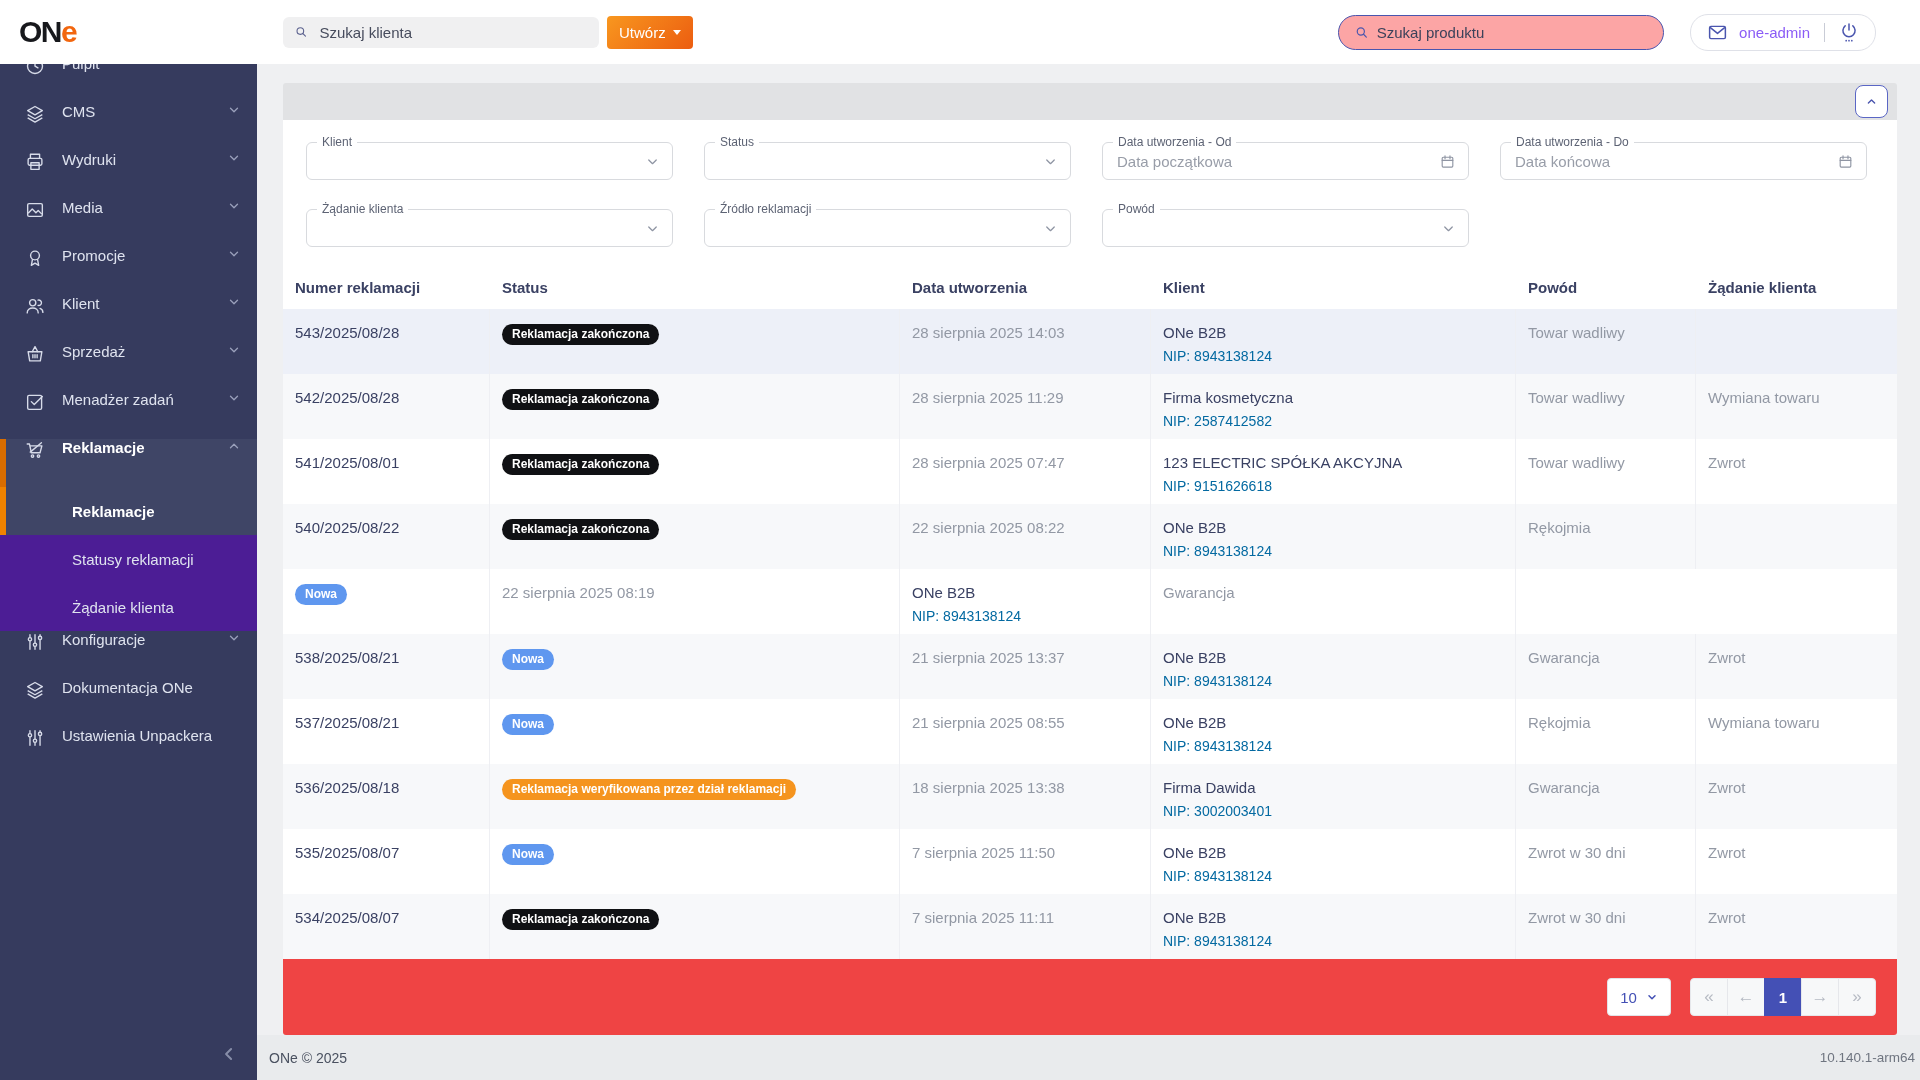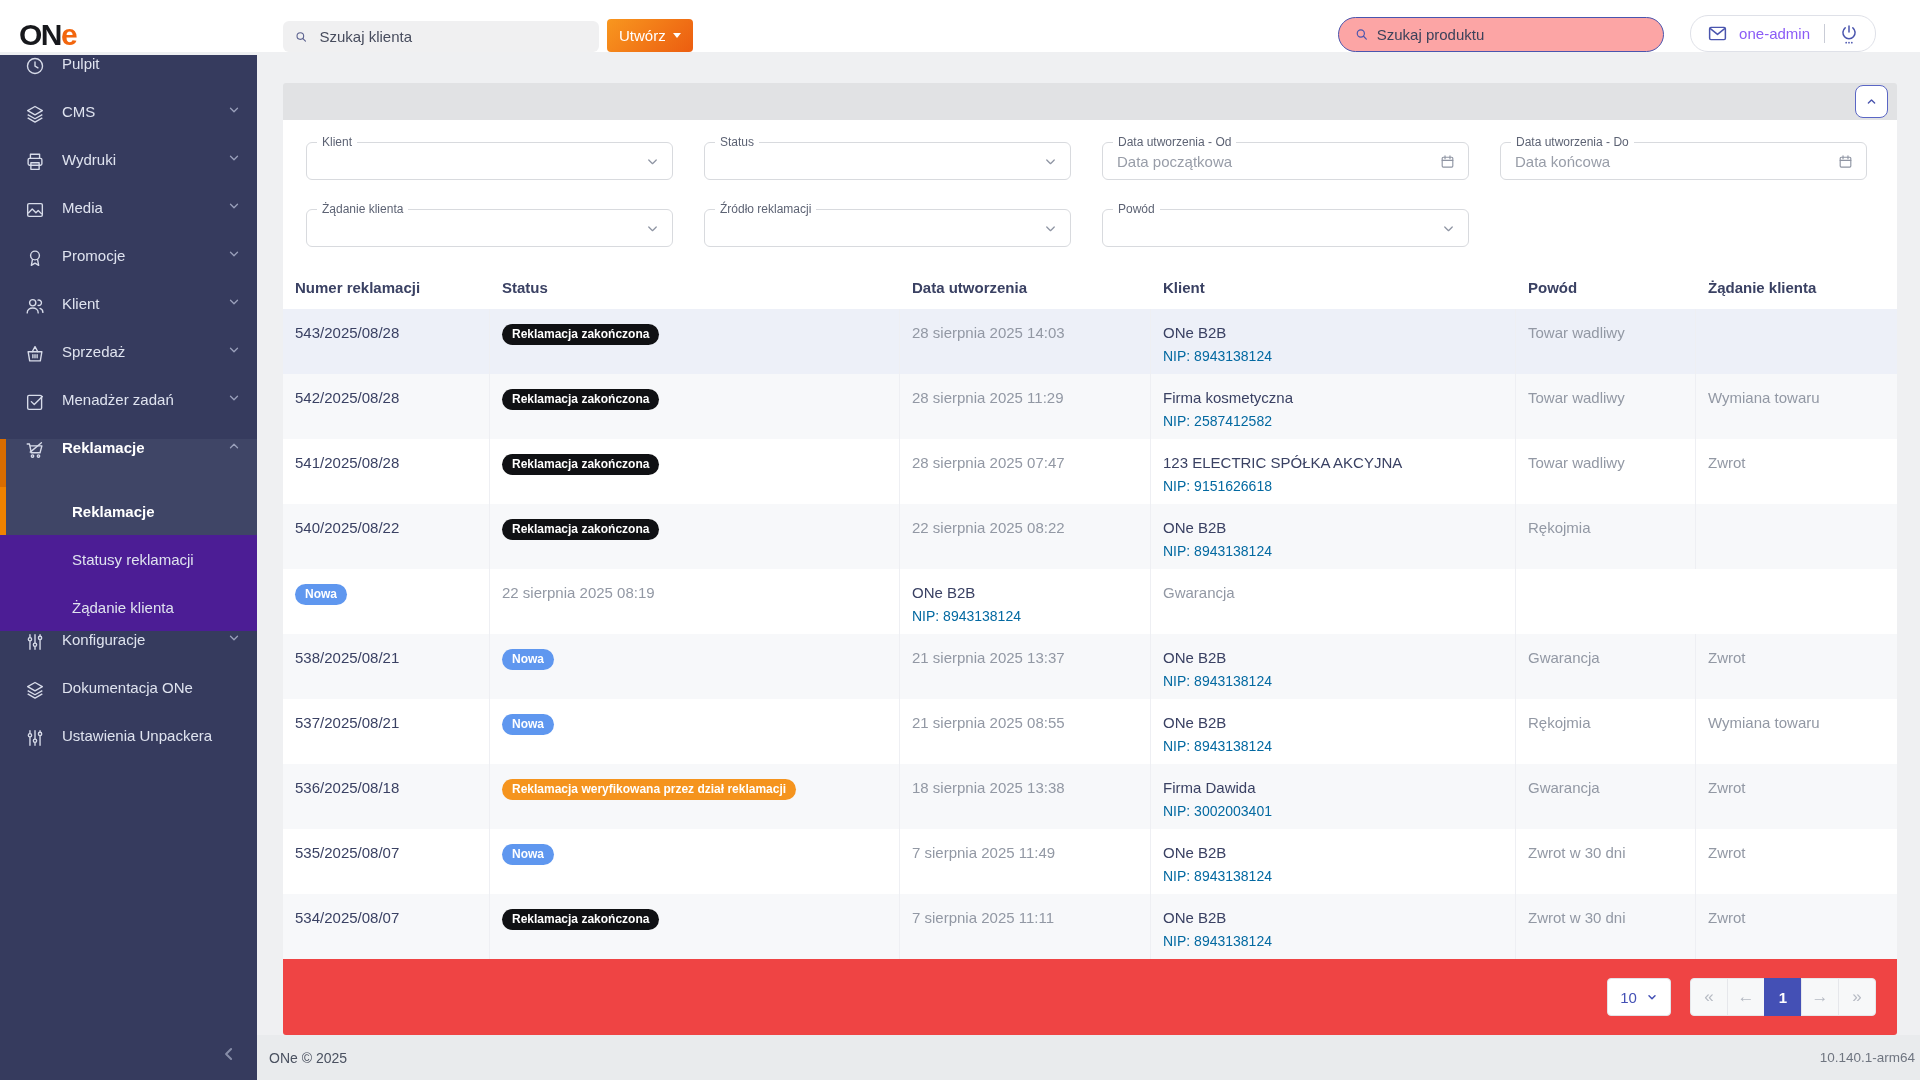--- a/index.html
+++ b/index.html
@@ -4,21 +4,21 @@
 <style>
   html,body{margin:0;padding:0}
   body{
     width:1920px;height:1080px;position:relative;overflow:hidden;
     font-family:"Liberation Sans",sans-serif;background:#eff0f2;color:#3a4163;
   }
   svg{display:block}
   .icn{color:#d7dbe9}
 
   
-  .topbar{position:absolute;top:0;left:0;width:1920px;height:52px;background:#fff;display:flex;align-items:flex-end;z-index:6}
+  .topbar{position:absolute;top:0;left:0;width:1920px;height:64px;background:#fff;display:flex;align-items:center;z-index:6}
   .logo-box{width:257px;box-sizing:border-box;padding-left:19px;flex:none}
   .logo{font-size:30px;font-weight:800;letter-spacing:-1.5px;color:#17181c;cursor:pointer}
   .logo .e{color:#f2660e}
   .client-search{flex:none;width:316px;height:31px;background:#f0f0f1;border-radius:6px;display:flex;align-items:center;margin-left:26px;padding:0 11px;box-sizing:border-box;gap:9px}
   .client-search input{border:none;background:transparent;outline:none;font-size:15px;color:#3c4152;width:100%;font-family:inherit}
   .client-search input::placeholder{color:#474c5d;opacity:1}
   .btn-create{flex:none;margin-left:8px;height:33px;padding:0 12px;border:none;border-radius:4px;background:linear-gradient(135deg,#f8971f 0%,#ec5d10 100%);color:#fff;font-size:15px;font-weight:500;display:flex;align-items:center;gap:7px;cursor:pointer;font-family:inherit}
   .caret{width:0;height:0;border-left:4.5px solid transparent;border-right:4.5px solid transparent;border-top:5px solid #fff}
   .spacer{flex:1}
   .product-search{flex:none;width:326px;height:35px;border:1px solid #4a55ae;border-radius:18px;background:#fca5a5;display:flex;align-items:center;padding:0 15px;box-sizing:border-box;gap:5px}
@@ -383,21 +383,21 @@
         <div class="cell c-date">28 sierpnia 2025 11:29</div>
         <div class="cell">
           <div class="client-name">Firma kosmetyczna</div>
           <div class="nip">NIP: 2587412582</div>
         </div>
         <div class="cell c-reason">Towar wadliwy</div>
         <div class="cell c-request">Wymiana towaru</div>
       </div>
 
       <div class="trow">
-        <div class="cell c-num">541/2025/08/28</div>
+        <div class="cell c-num">541/2025/08/01</div>
         <div class="cell">
           <span class="badge badge-done">Reklamacja zakończona</span>
         </div>
         <div class="cell c-date">28 sierpnia 2025 07:47</div>
         <div class="cell">
           <div class="client-name">123 ELECTRIC SPÓŁKA AKCYJNA</div>
           <div class="nip">NIP: 9151626618</div>
         </div>
         <div class="cell c-reason">Towar wadliwy</div>
         <div class="cell c-request">Zwrot</div>
@@ -470,21 +470,21 @@
         </div>
         <div class="cell c-reason">Gwarancja</div>
         <div class="cell c-request">Zwrot</div>
       </div>
 
       <div class="trow">
         <div class="cell c-num">535/2025/08/07</div>
         <div class="cell">
           <span class="badge badge-new">Nowa</span>
         </div>
-        <div class="cell c-date">7 sierpnia 2025 11:49</div>
+        <div class="cell c-date">7 sierpnia 2025 11:50</div>
         <div class="cell">
           <div class="client-name">ONe B2B</div>
           <div class="nip">NIP: 8943138124</div>
         </div>
         <div class="cell c-reason">Zwrot w 30 dni</div>
         <div class="cell c-request">Zwrot</div>
       </div>
 
       <div class="trow">
         <div class="cell c-num">534/2025/08/07</div>

